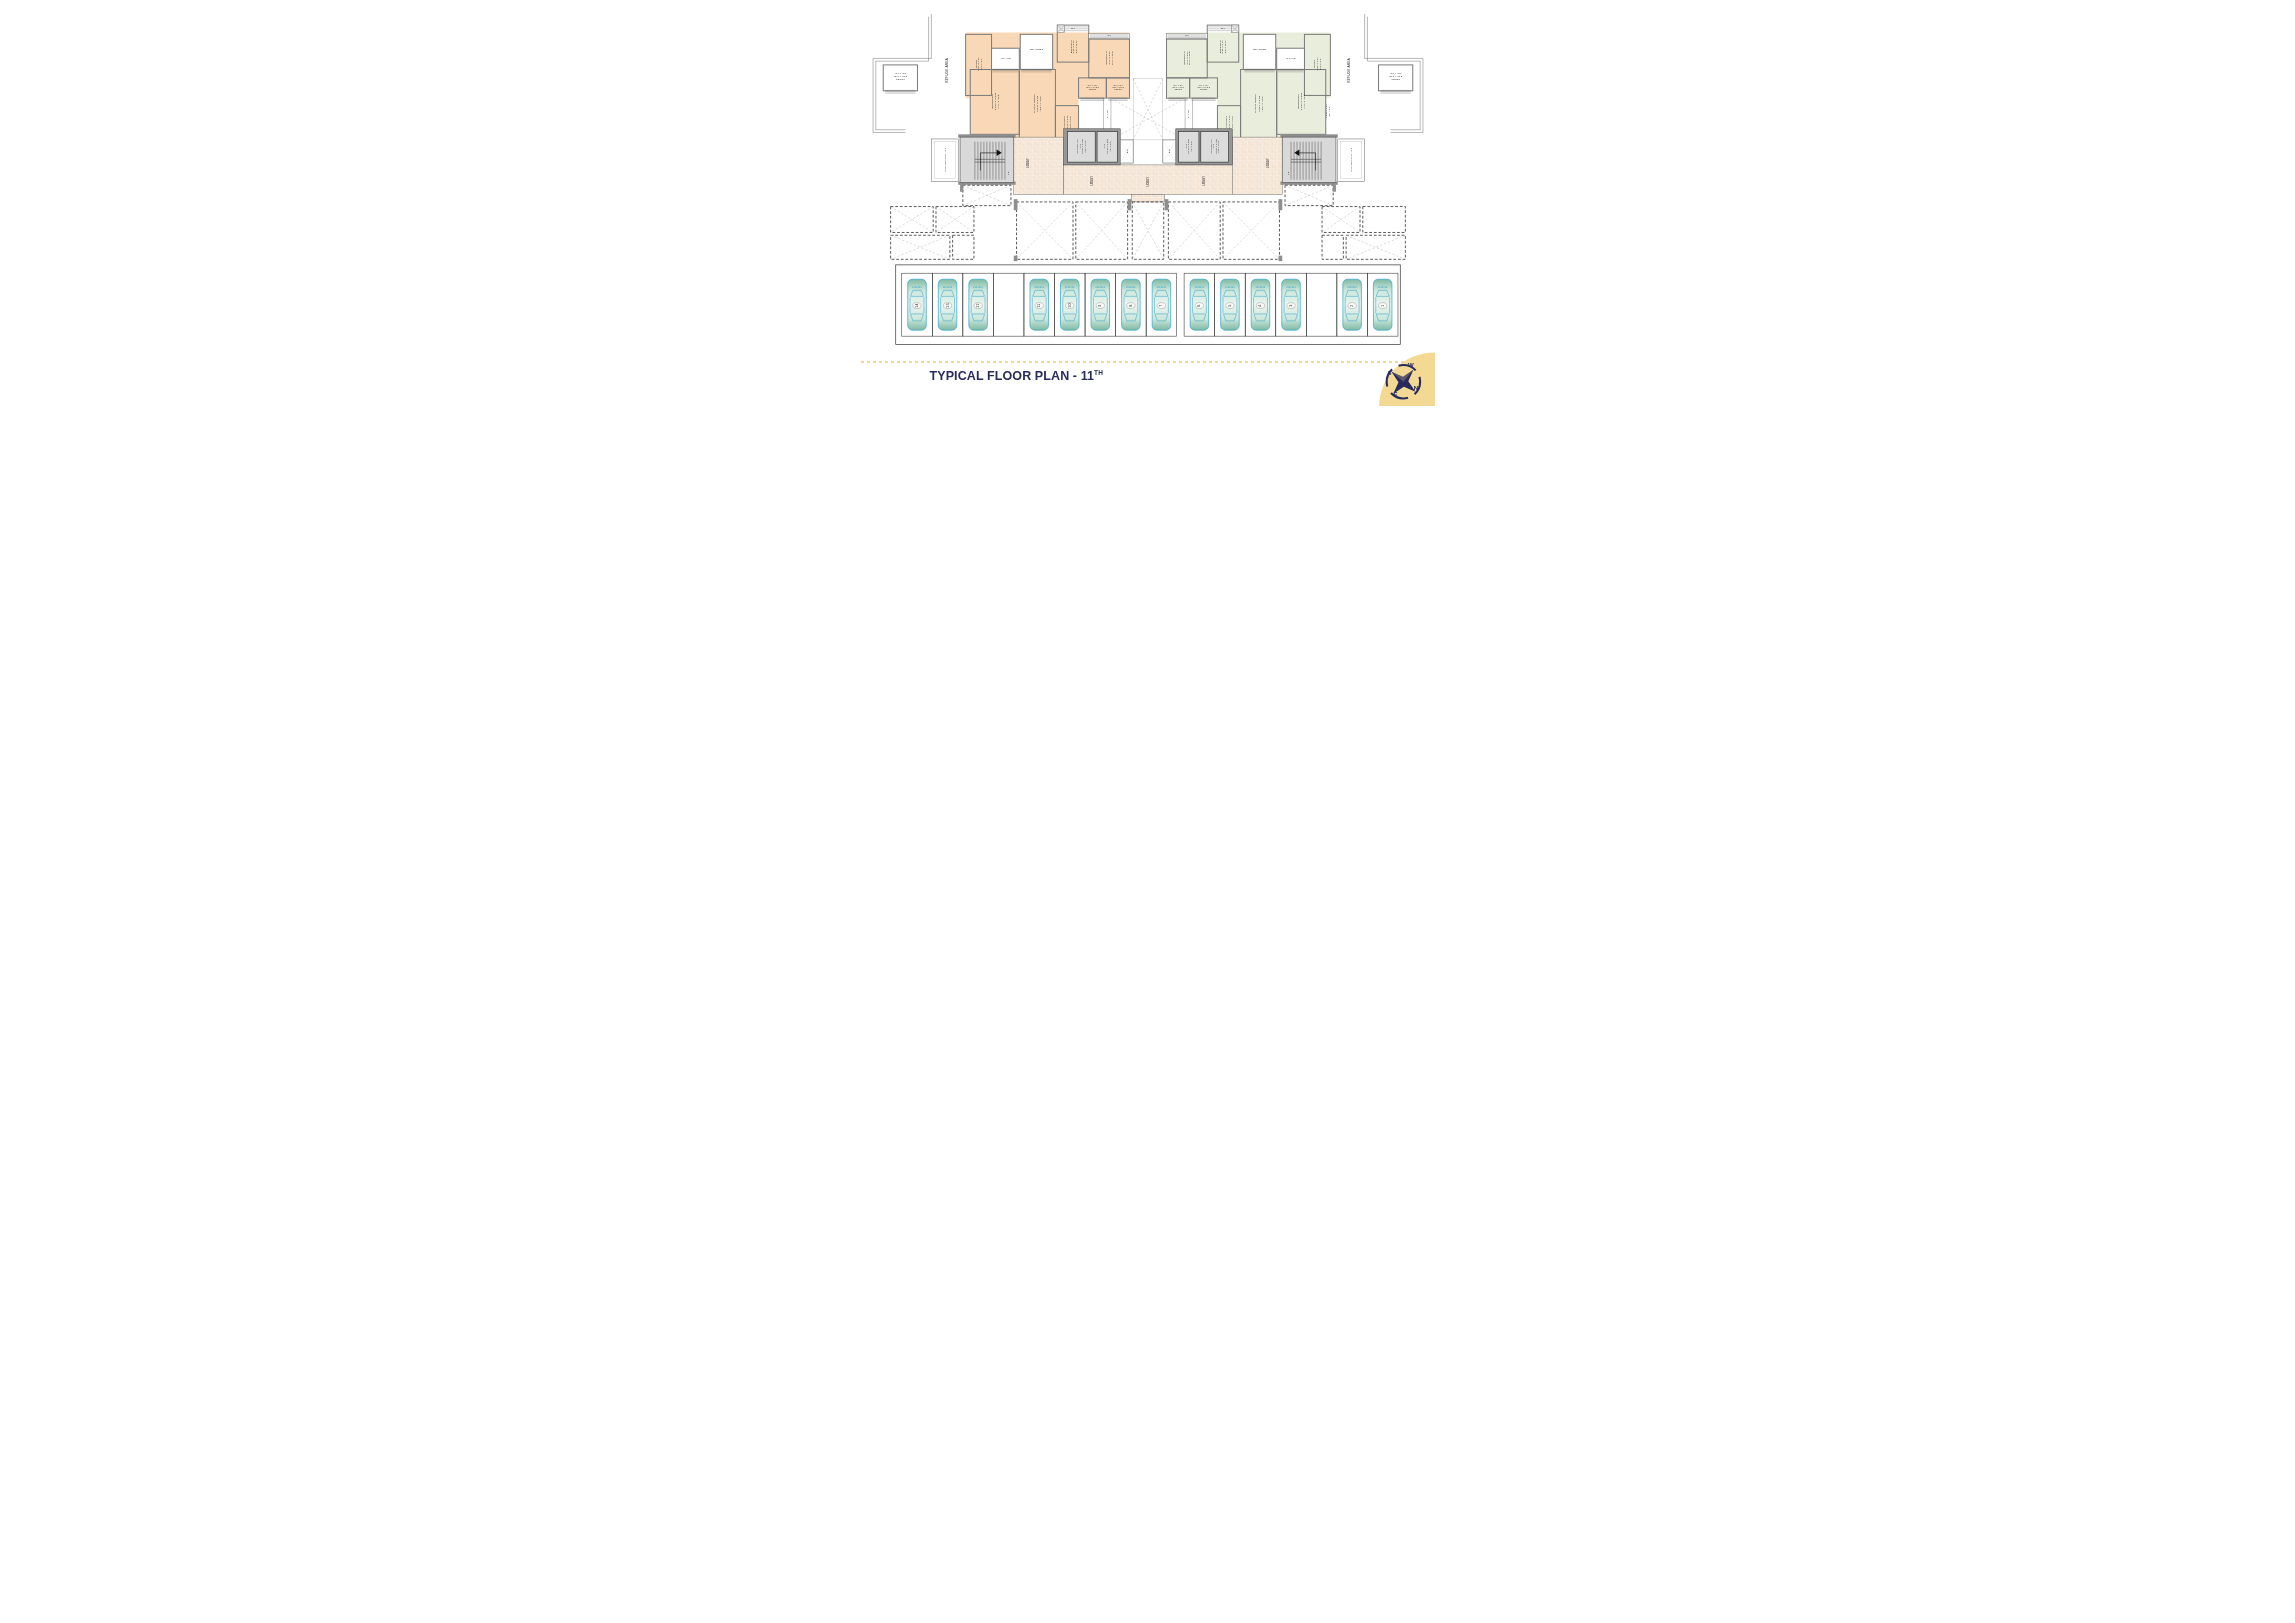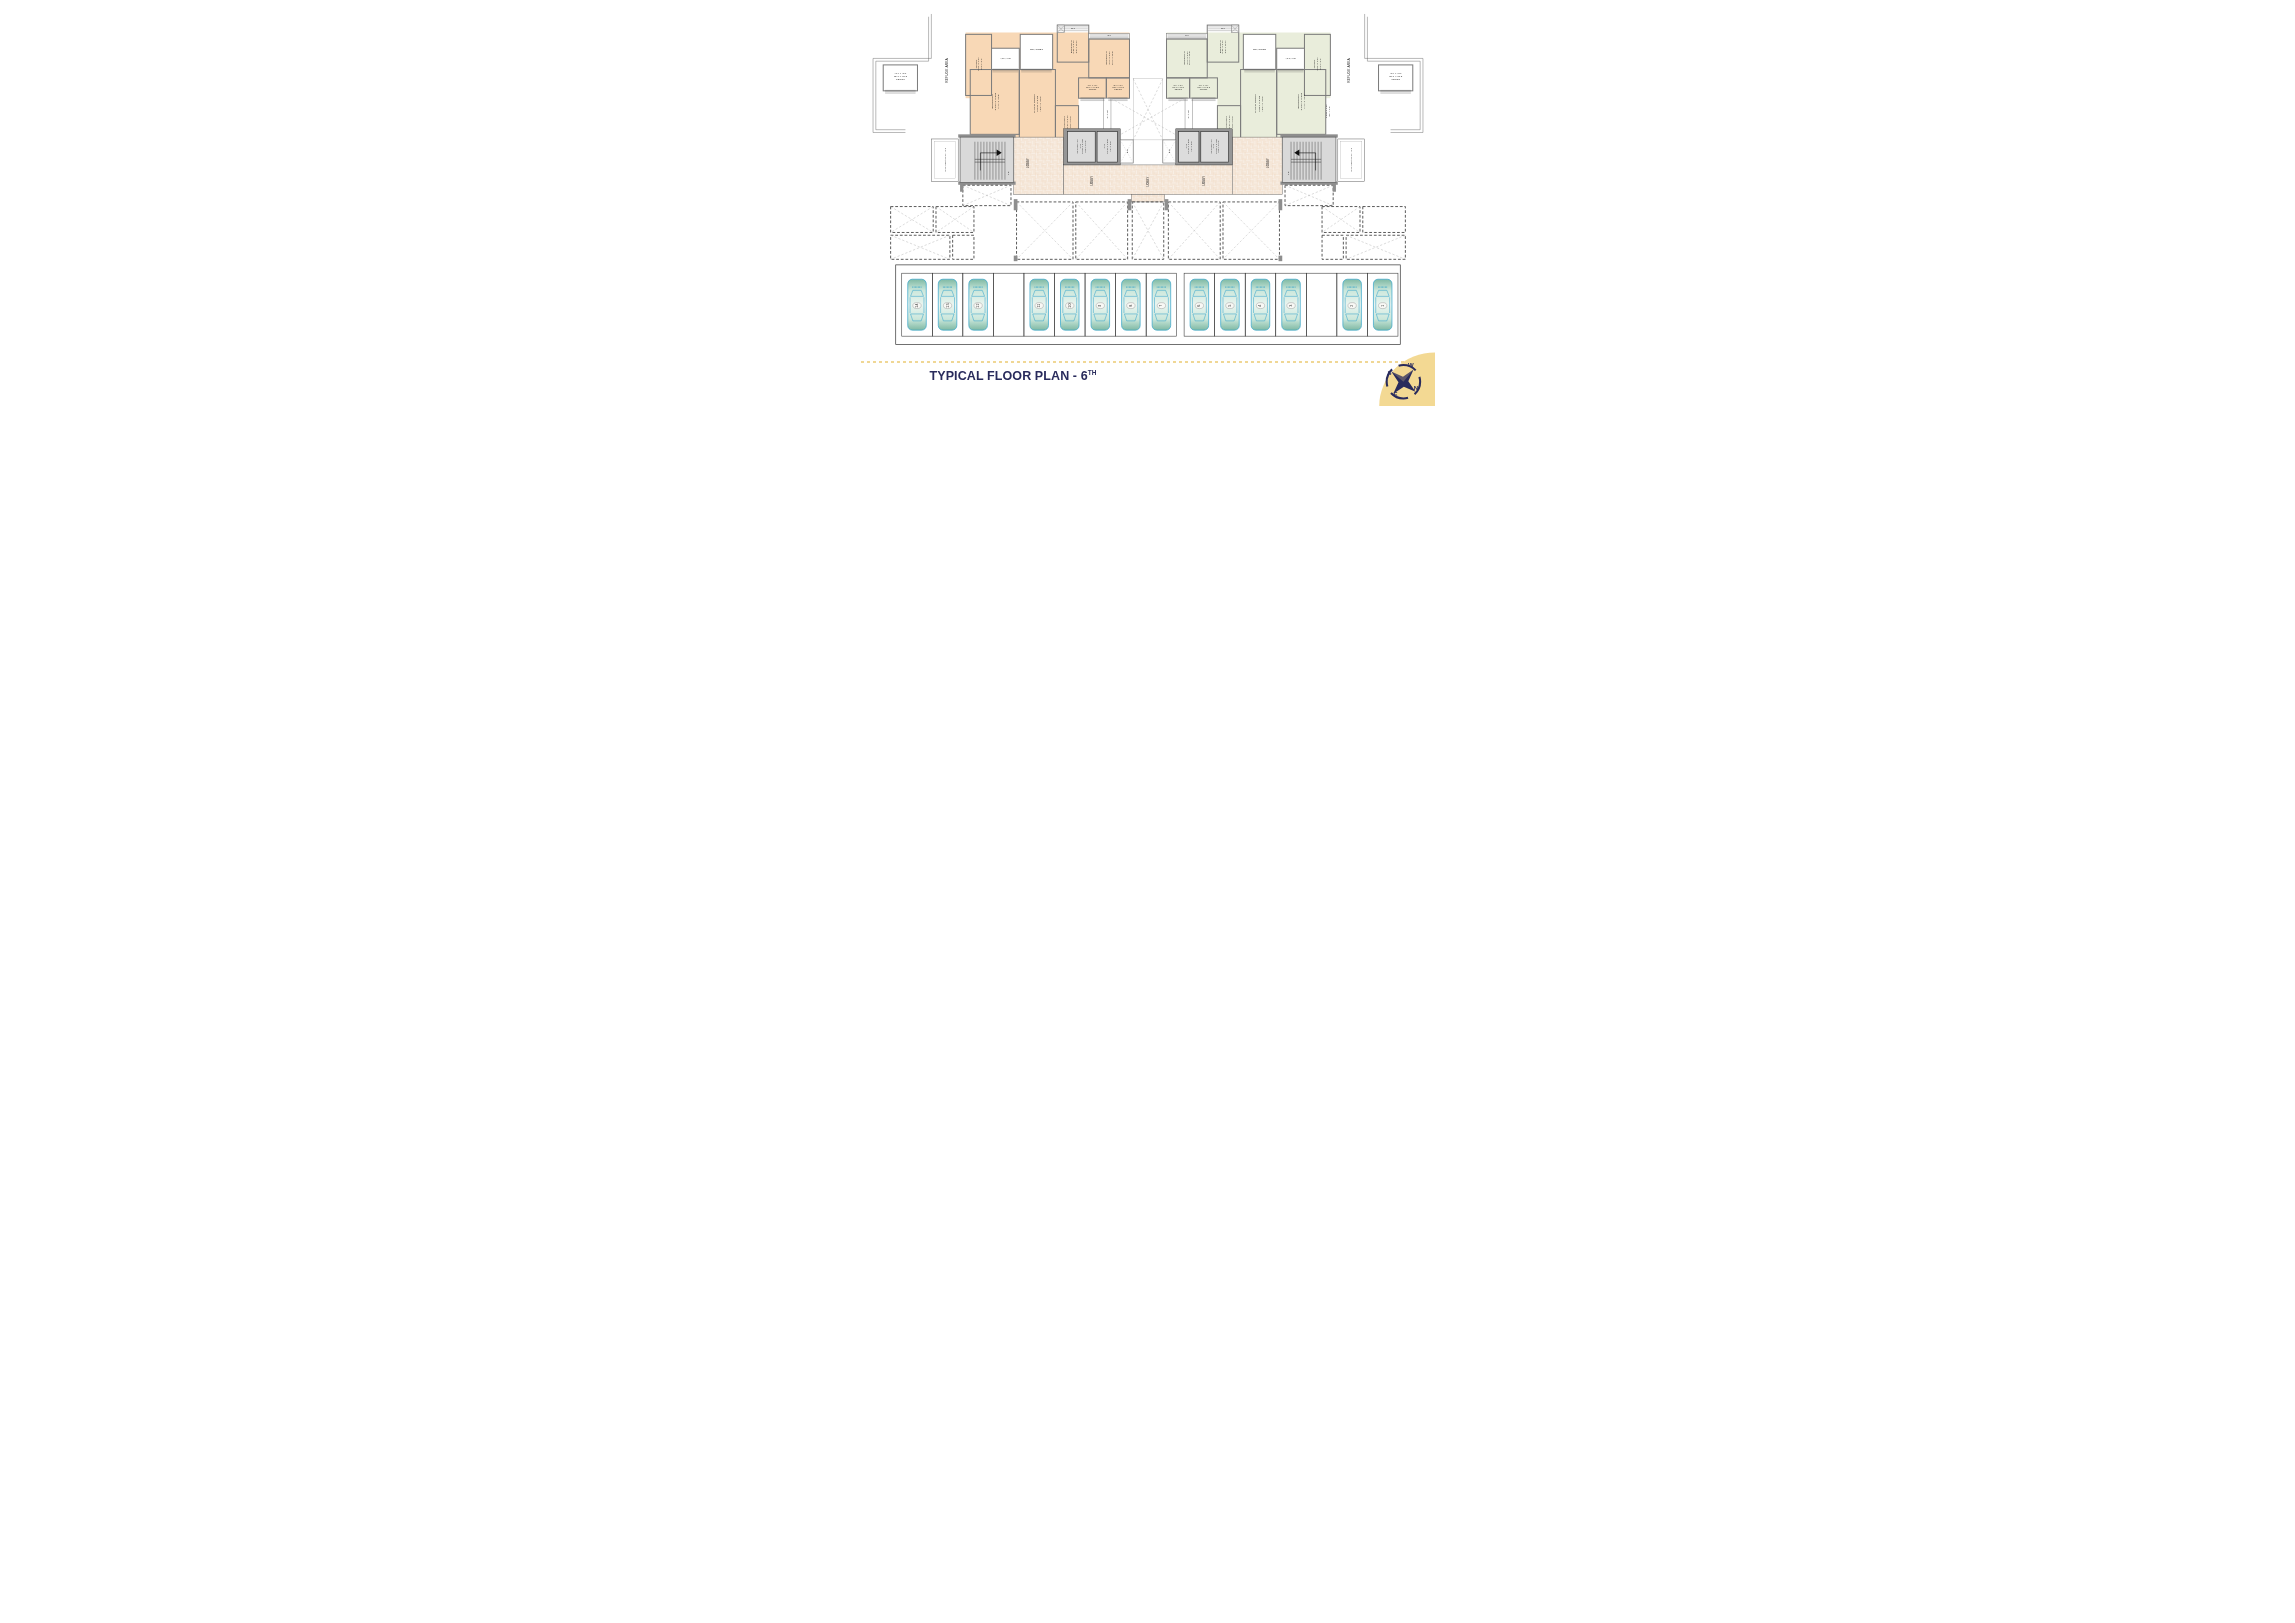--- a/index.html
+++ b/index.html
@@ -354,21 +354,21 @@
         <text text-anchor="middle" font-size="4.6" fill="#1c1c1c" letter-spacing="0.3" transform="rotate(-90 708 316)"><tspan x="708" y="312.09000000000003">LIFT</tspan><tspan x="708" y="317.61">2.110 X 1.980</tspan><tspan x="708" y="323.13">7'0" x 6'6"</tspan></text>
         <text text-anchor="middle" font-size="4.6" fill="#1c1c1c" letter-spacing="0.3" transform="rotate(-90 764 316)"><tspan x="764" y="309.33000000000004">STRETCHER</tspan><tspan x="764" y="314.85">LIFT</tspan><tspan x="764" y="320.37">2.030 X 3.080</tspan><tspan x="764" y="325.89">6'8" x 10'1"</tspan></text>
         <text text-anchor="middle" font-size="4.6" fill="#1c1c1c" letter-spacing="0.3" transform="rotate(-90 1059 345)"><tspan x="1059" y="346.61">FIRE ESCAPE CHUTE</tspan></text>
         <text text-anchor="middle" font-size="5.5" fill="#1c1c1c" letter-spacing="0.3" transform="rotate(-90 922 374)"><tspan x="922" y="375.925">UP</tspan></text>
       </g>
   </svg>
 
   <div class="separator"></div>
 
   <div class="title-row">
-    <span>TYPICAL FLOOR PLAN - 6</span><span class="sup">TH</span>
+    <span>TYPICAL FLOOR PLAN - 11</span><span class="sup">TH</span>
   </div>
 
   <svg class="compass-svg" width="79" height="56" viewBox="0 0 170 120">
     <path d="M50,120 A120,115 0 0 1 170,5 L170,120 Z" fill="#F3D993"></path>
     <g transform="translate(102,68)">
       <circle r="36" fill="none" stroke="#292B5C" stroke-width="4.5" stroke-dasharray="40 16" stroke-dashoffset="10"></circle>
       <path d="M0,-34 L7.5,-7.5 L34,0 L7.5,7.5 L0,34 L-7.5,7.5 L-34,0 L-7.5,-7.5 Z" fill="#292B5C" transform="rotate(40)"></path>
       <path d="M0,-34 L0,0 L-34,0 Z" fill="#F3D993" opacity="0.25" transform="rotate(40)"></path>
     </g>
     <g id="compass-letters" font-size="13" font-weight="bold" fill="#292B5C" text-anchor="middle">

